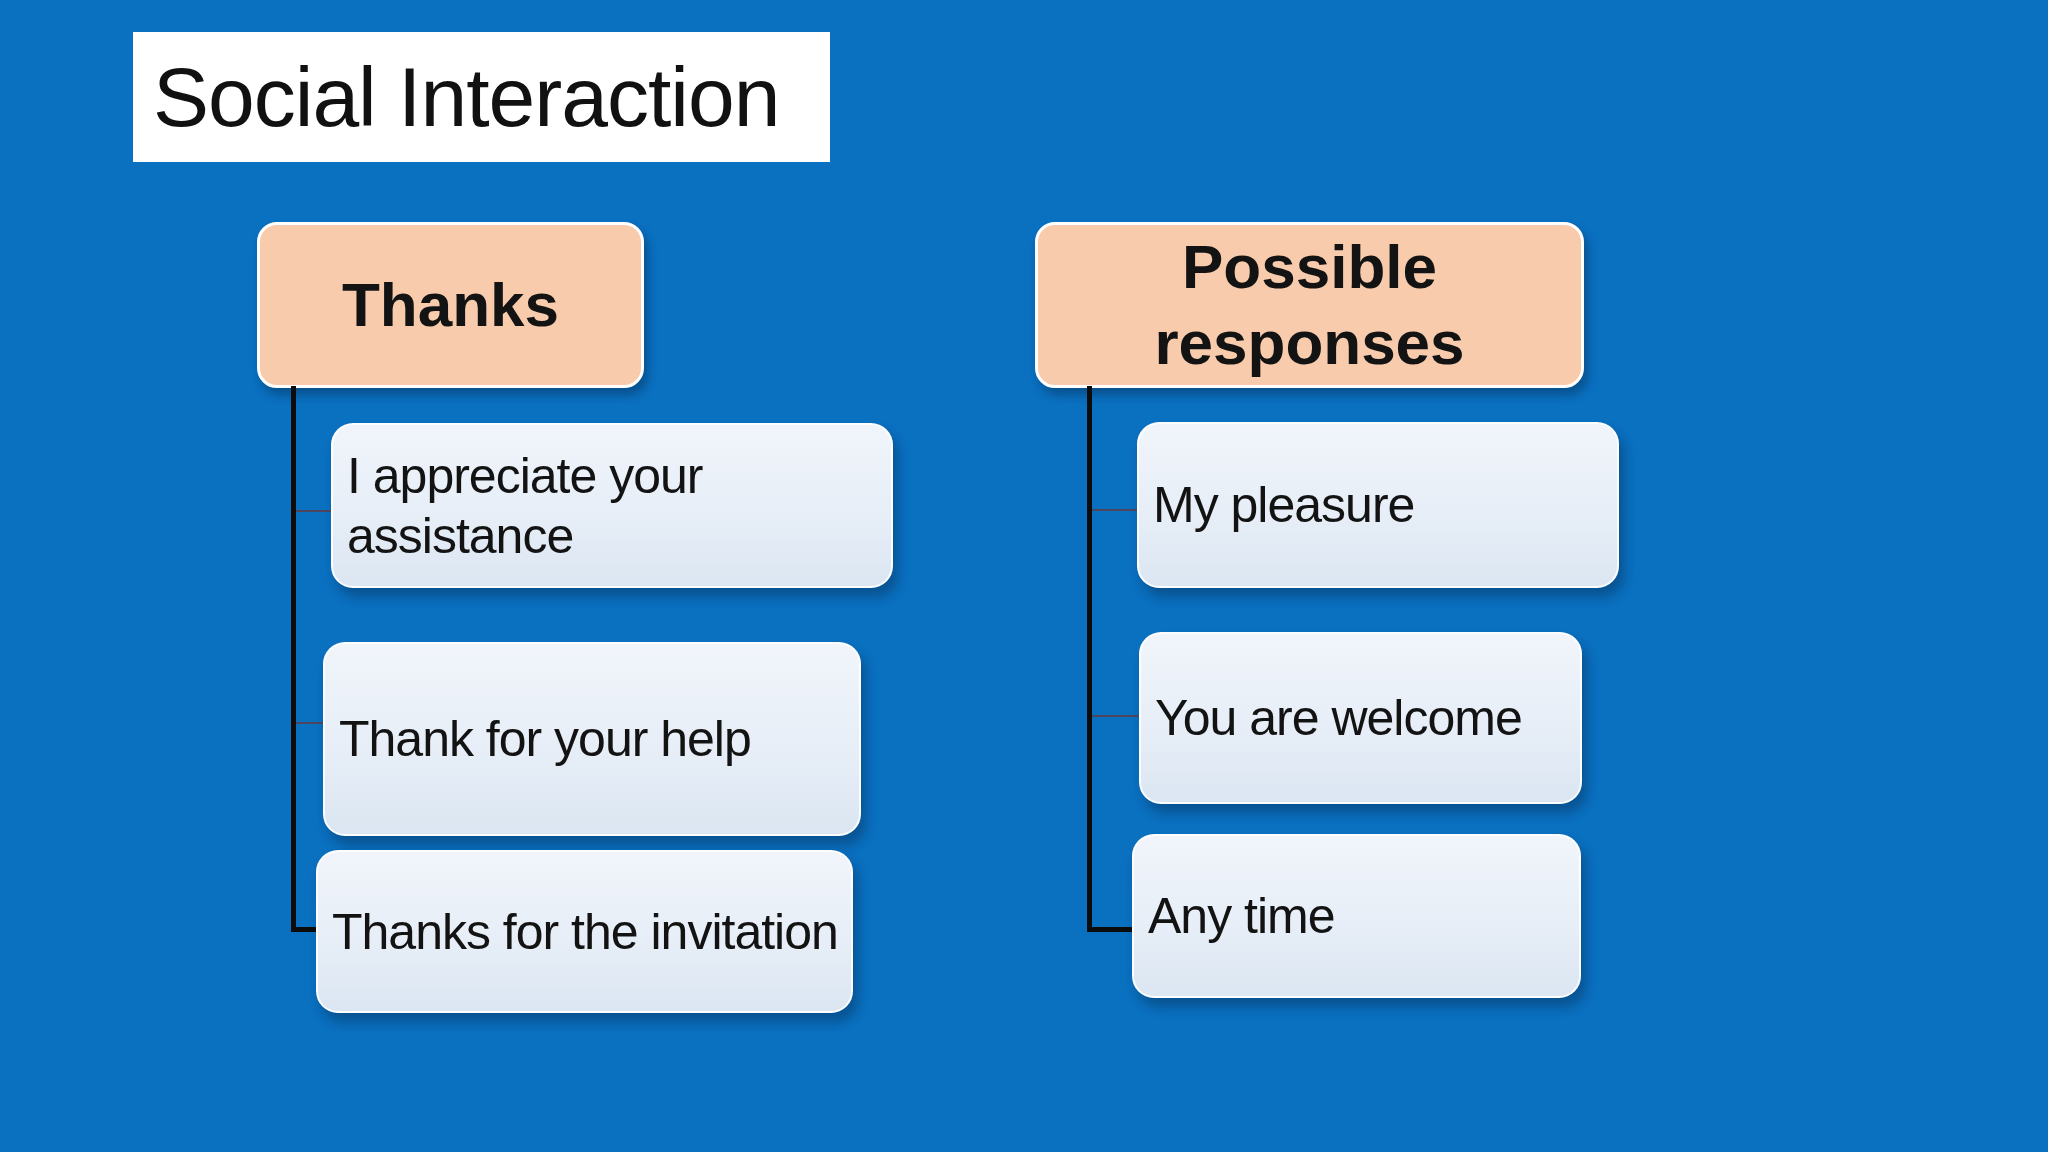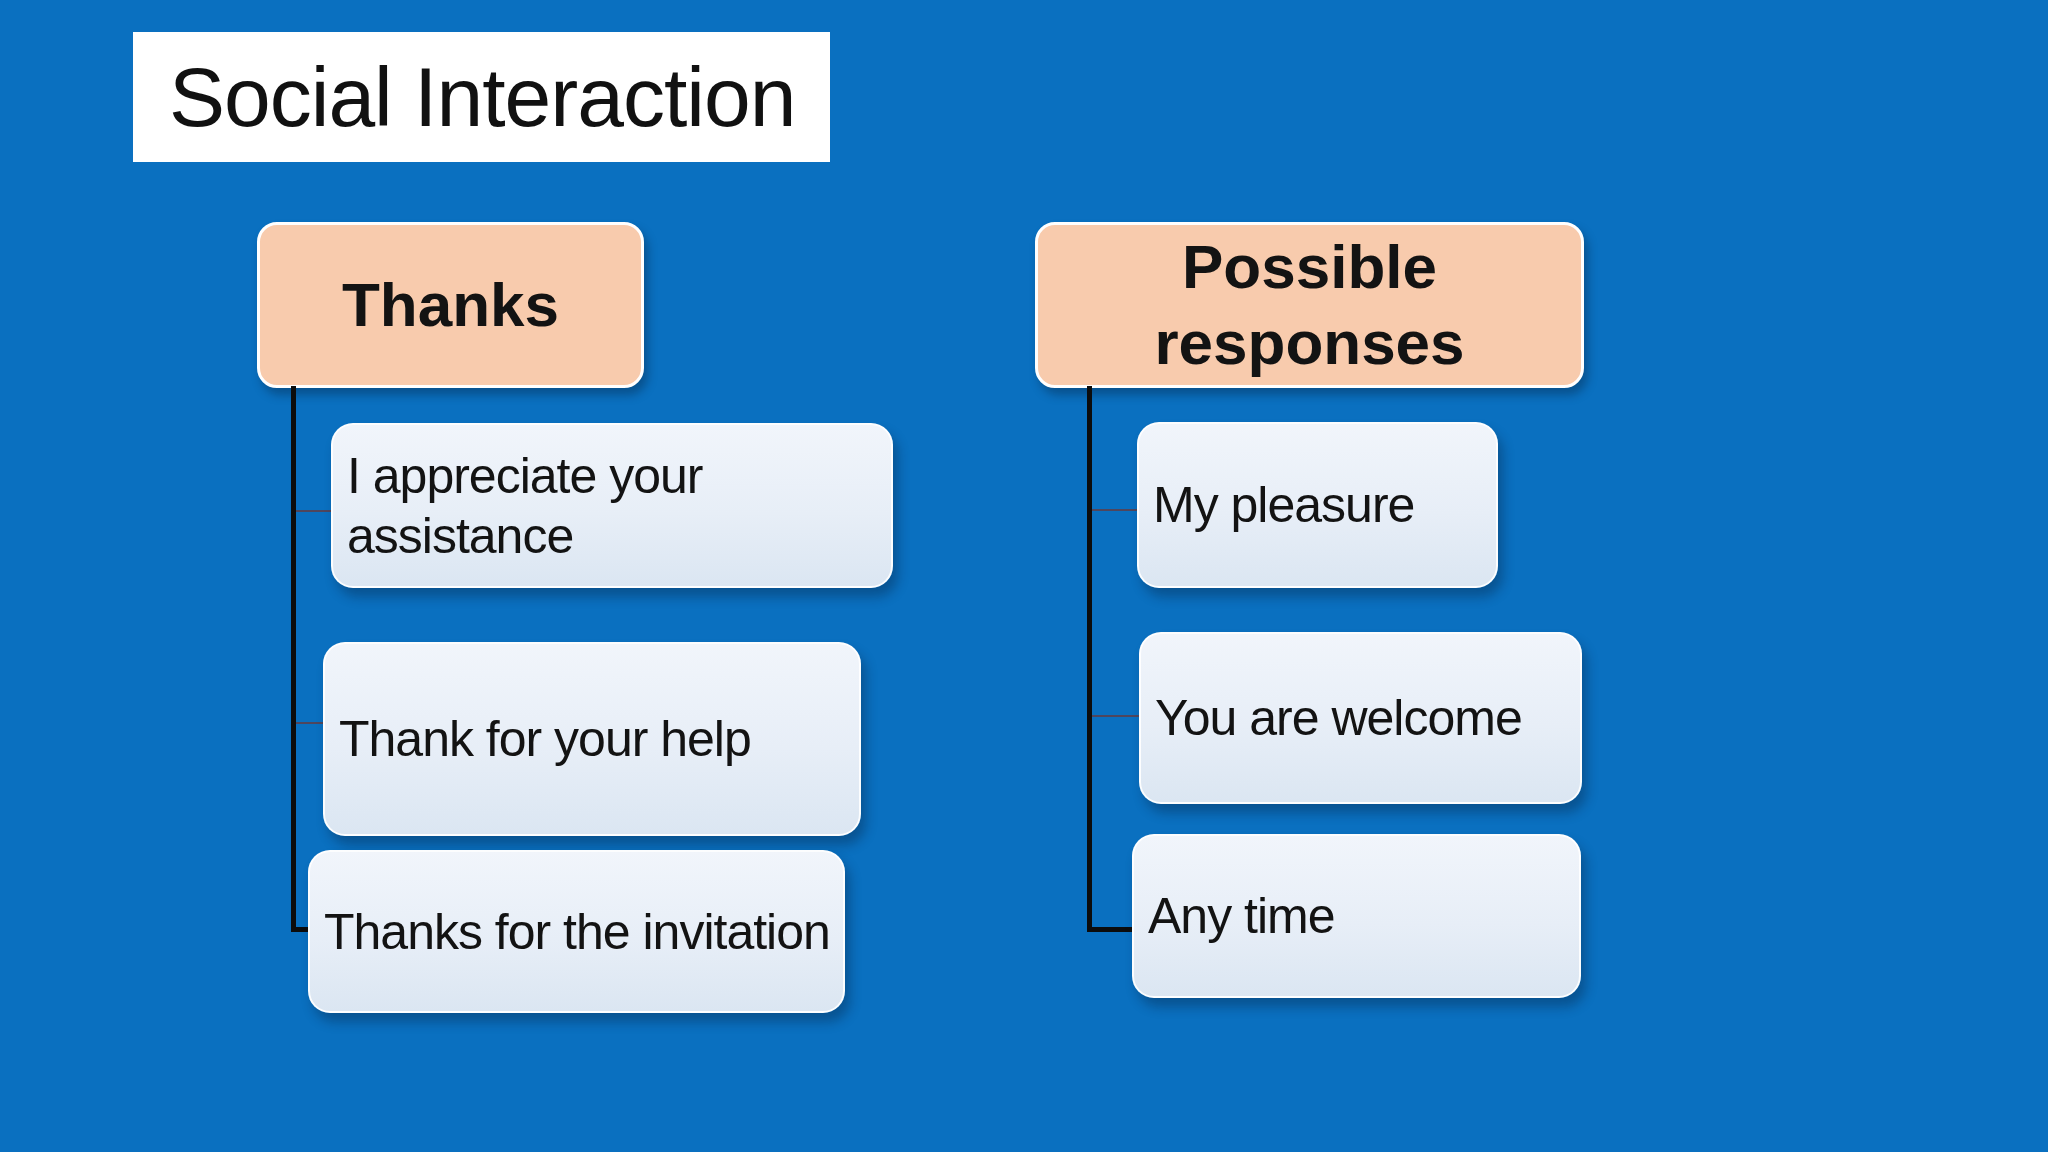--- a/index.html
+++ b/index.html
@@ -9,21 +9,21 @@
     background:#0a70c0;
     overflow:hidden;
     font-family:"Liberation Sans", sans-serif;
     color:#141414;
   }
   
   .title-box{
     position:absolute;left:133px;top:32px;width:697px;height:130px;
     background:#ffffff;
     display:flex;align-items:center;
-    padding-left:36px;box-sizing:border-box;
+    padding-left:20px;box-sizing:border-box;
     font-size:84px;line-height:1;letter-spacing:-1px;
     color:#111111;
     white-space:nowrap;
   }
   
   .header-box{
     position:absolute;
     background:#f8cbad;
     border:3px solid #ffffff;
     border-radius:20px;
@@ -47,22 +47,22 @@
     box-sizing:border-box;
     display:flex;align-items:center;
     font-size:50px;line-height:1.2;letter-spacing:-1px;
     color:#131313;
     box-shadow:5px 9px 12px rgba(5,25,50,0.33);
     padding:0 10px 0 14px;
   }
   .child-box.nowrap{white-space:nowrap;}
   .l-c1{left:331px;top:423px;width:562px;height:165px;}
   .l-c2{left:323px;top:642px;width:538px;height:194px;}
-  .l-c3{left:308px;top:850px;width:537px;height:163px;}
-  .r-c1{left:1137px;top:422px;width:361px;height:166px;}
+  .l-c3{left:316px;top:850px;width:537px;height:163px;}
+  .r-c1{left:1137px;top:422px;width:482px;height:166px;}
   .r-c2{left:1139px;top:632px;width:443px;height:172px;text-align:right;}
   .r-c3{left:1132px;top:834px;width:449px;height:164px;border-radius:22px;}
   
   .vline{position:absolute;width:5px;background:#0c0c0c;}
   .vline-left{left:291px;top:386px;height:546px;}
   .vline-right{left:1087px;top:386px;height:546px;}
   .elbow{position:absolute;height:5px;background:#0c0c0c;}
   .elbow-left{left:291px;top:927px;width:40px;}
   .elbow-right{left:1087px;top:927px;width:50px;}
   .branch{position:absolute;height:2px;background:rgba(92,62,75,0.85);}

